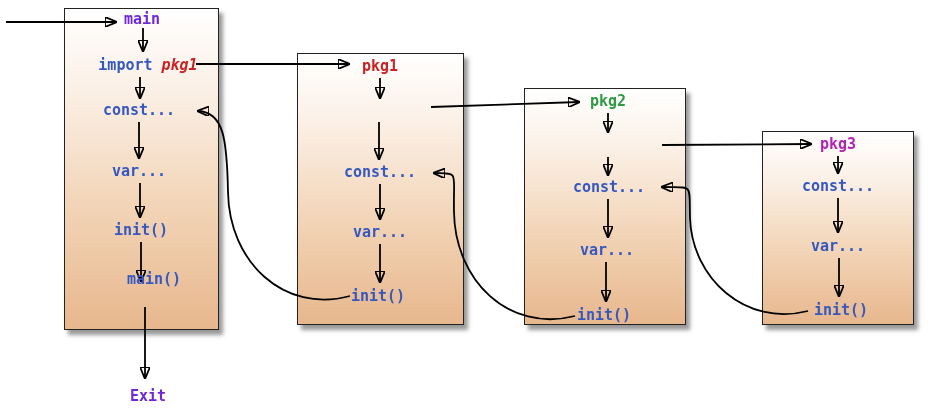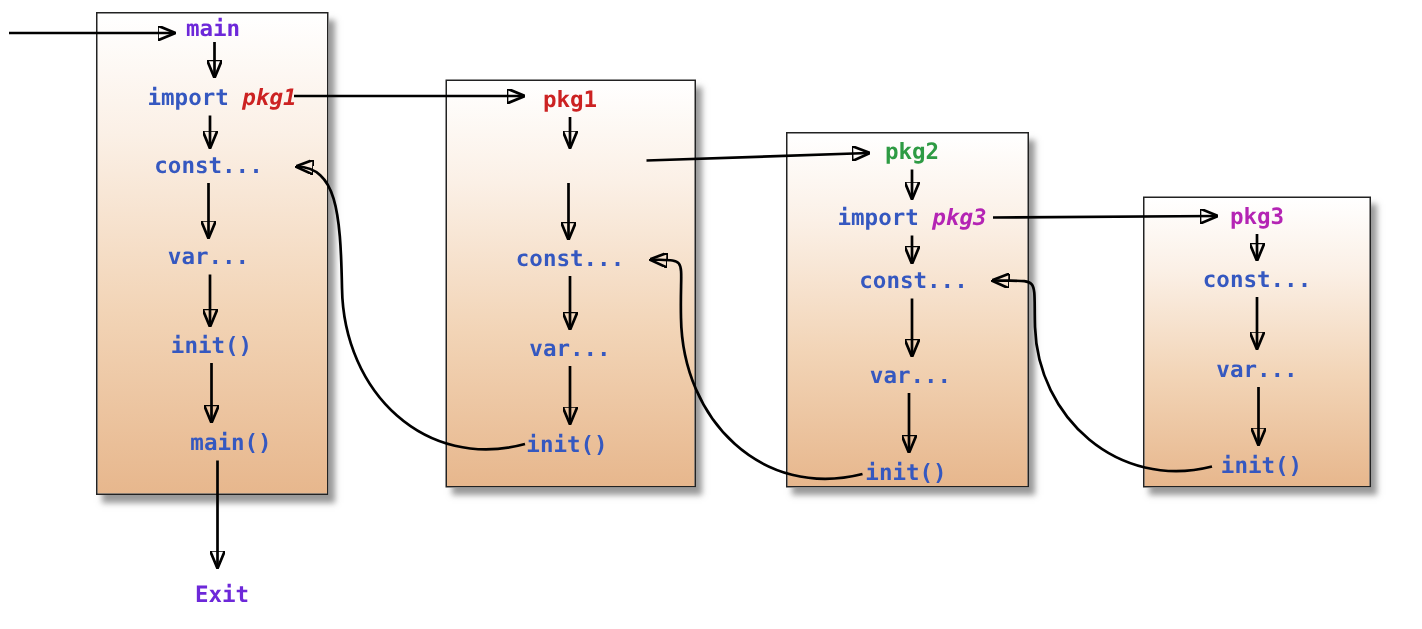--- a/index.html
+++ b/index.html
@@ -94,32 +94,29 @@
     <path d="M 808 311 C 745 327, 692 278, 690 218 C 689 182, 694 188, 662 187" marker-end="url(#ah)"></path>
   </svg>
 
   <div class="lbl black" style="left:142px; top:19px;">main</div>
   <div class="lbl" style="left:148px; top:65px;">
     <span class="blue">import</span><span class="pkg red">pkg1</span>
   </div>
   <div class="lbl blue" style="left:139px; top:110px;">const...</div>
   <div class="lbl blue" style="left:139px; top:171px;">var...</div>
   <div class="lbl blue" style="left:141px; top:230px;">init()</div>
-  <div class="lbl blue" style="left:142px; top:295px;padding-left:24px;">main()</div>
+  <div class="lbl blue" style="left:142px; top:279px;padding-left:24px;">main()</div>
   <div class="lbl black" style="left:148px; top:396px;">Exit</div>
 
   <div class="lbl red" style="left:380px; top:66px;">pkg1</div>
   <div class="lbl blue" style="left:380px; top:172px;">const...</div>
   <div class="lbl blue" style="left:380px; top:232px;">var...</div>
   <div class="lbl blue" style="left:378px; top:296px;">init()</div>
 
   <div class="lbl green" style="left:608px; top:101px;">pkg2</div>
-  <div class="lbl" style="left:608px; top:145px;">
-    <span class="blue">import</span><span class="pkg magenta">pkg3</span>
-  </div>
   <div class="lbl blue" style="left:609px; top:187px;">const...</div>
   <div class="lbl blue" style="left:607px; top:250px;">var...</div>
   <div class="lbl blue" style="left:604px; top:315px;">init()</div>
 
   <div class="lbl magenta" style="left:838px; top:144px;">pkg3</div>
   <div class="lbl blue" style="left:838px; top:186px;">const...</div>
   <div class="lbl blue" style="left:838px; top:246px;">var...</div>
   <div class="lbl blue" style="left:841px; top:310px;">init()</div>
 
 </div>

